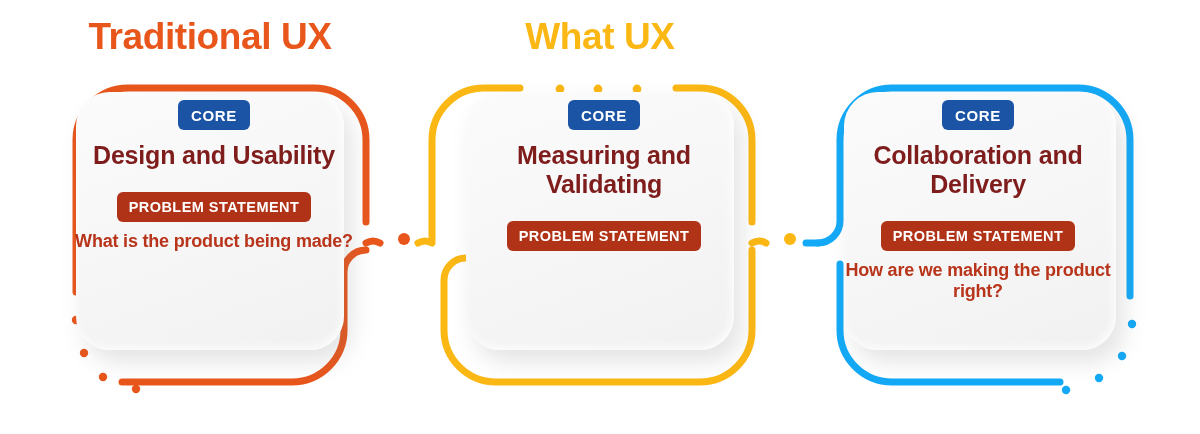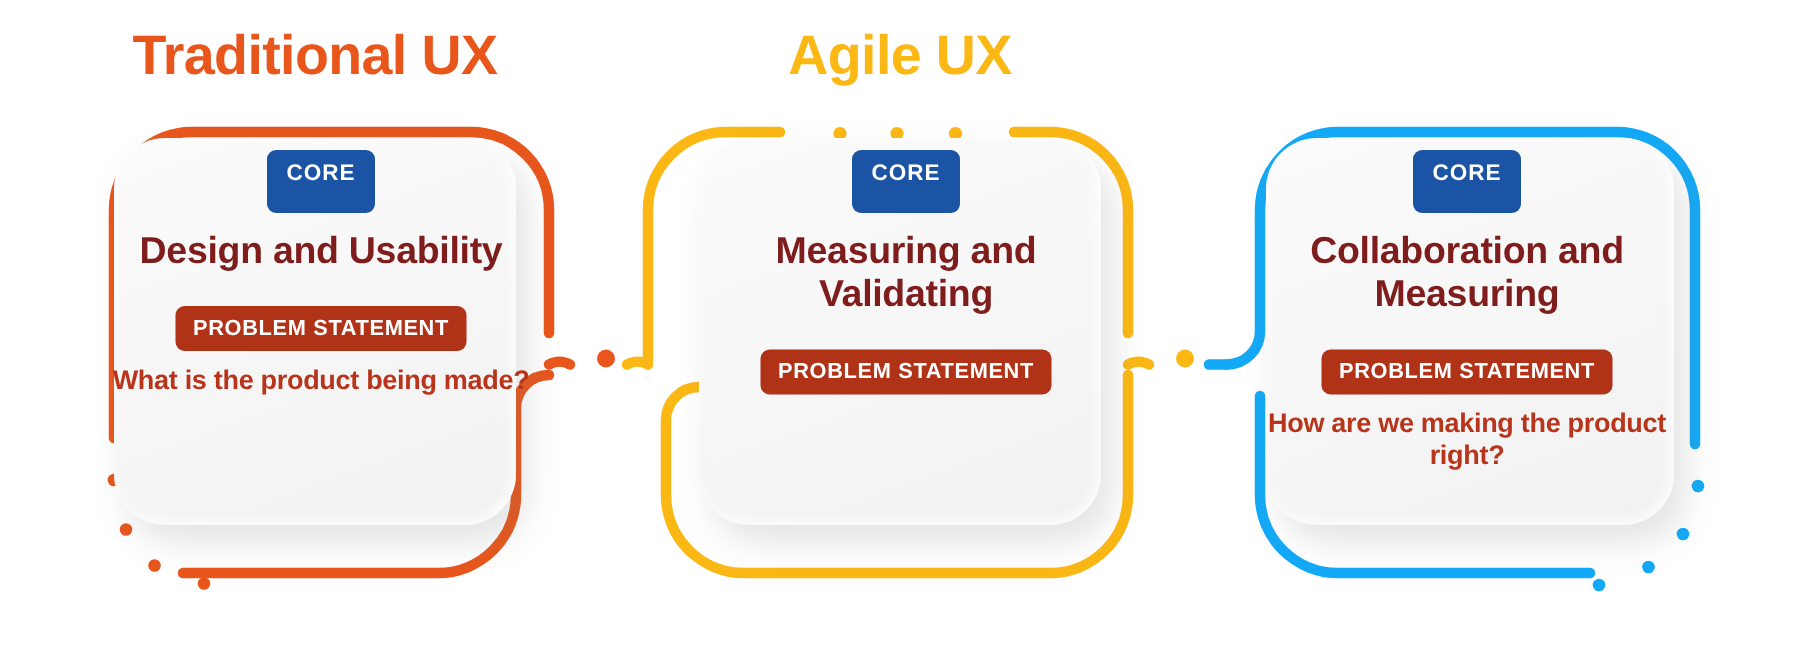--- a/index.html
+++ b/index.html
@@ -76,21 +76,21 @@
   }
   .col-3 .content { left: 40px; }
 
   .badge {
     display: inline-block;
     color: #ffffff;
     font-size: 15px;
     font-weight: 700;
     letter-spacing: 0.7px;
     line-height: 1;
-    padding: 8px 13px 19px;
+    padding: 8px 13px 7px;
     border-radius: 6px;
   }
   .badge-core {
     background: #1b54a4;
   }
   .badge-problem {
     background: #b03318;
     font-size: 14.5px;
     letter-spacing: 0.45px;
     padding: 8px 12px 7px;
@@ -182,36 +182,36 @@
       <div class="badge badge-core">CORE</div>
       <div class="core-text">Design and Usability</div>
       <div class="ps-block">
         <div class="badge badge-problem">PROBLEM STATEMENT</div>
         <div class="ps-text">What is the product being made?</div>
       </div>
     </div>
   </div>
 
   <div class="col col-2">
-    <div class="col-title" style="color:#FBB713">Agile UX</div>
+    <div class="col-title" style="color:#FBB713">What UX</div>
     <div class="panel"></div>
     <div class="content">
       <div class="badge badge-core">CORE</div>
       <div class="core-text">Measuring and Validating</div>
       <div class="ps-block">
         <div class="badge badge-problem">PROBLEM STATEMENT</div>
       </div>
     </div>
   </div>
 
   <div class="col col-3">
     <div class="panel"></div>
     <div class="content">
       <div class="badge badge-core">CORE</div>
-      <div class="core-text">Collaboration and Measuring</div>
+      <div class="core-text">Collaboration and Delivery</div>
       <div class="ps-block">
         <div class="badge badge-problem">PROBLEM STATEMENT</div>
         <div class="ps-text">How are we making the product right?</div>
       </div>
     </div>
   </div>
 
 </div>
 
 </body></html>

